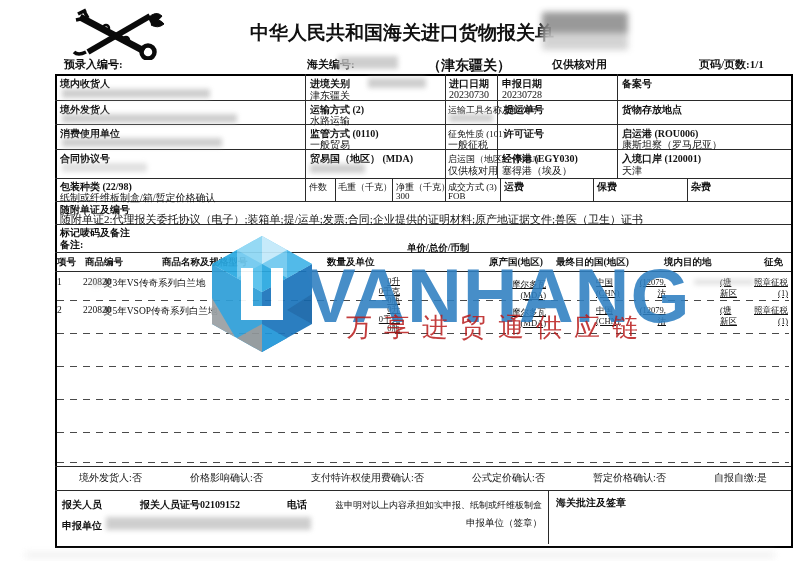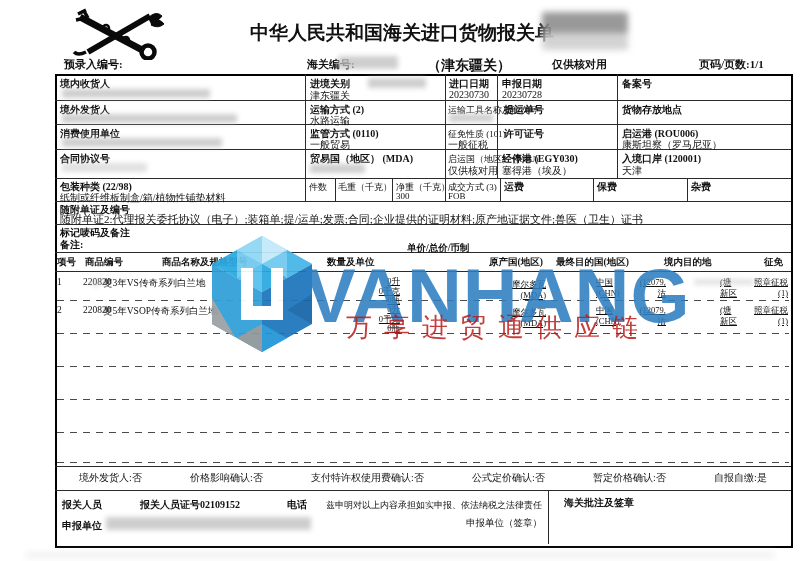--- a/index.html
+++ b/index.html
@@ -122,21 +122,21 @@
   <div class="abs lbl" style="left:310px;top:152px;">贸易国（地区） (MDA)</div>
   <div class="blur z2" style="left:310px;top:164px;width:55px;height:9px;"></div>
   <div class="abs sm" style="left:448px;top:153px;">启运国（地区） (ROU)</div>
   <div class="abs val" style="left:448px;top:164px;">仅供核对用</div>
   <div class="abs lbl" style="left:502px;top:152px;">经停港 (EGY030)</div>
   <div class="abs val" style="left:502px;top:164px;">塞得港（埃及）</div>
   <div class="abs lbl" style="left:622px;top:152px;">入境口岸 (120001)</div>
   <div class="abs val" style="left:622px;top:164px;">天津</div>
 
   <div class="abs lbl" style="left:60px;top:180px;">包装种类 (22/98)</div>
-  <div class="abs val" style="left:60px;top:191px;">纸制或纤维板制盒/箱/植物性铺垫材料</div>
+  <div class="abs val" style="left:60px;top:191px;">纸制或纤维板制盒/箱/暂定价格确认</div>
   <div class="abs sm" style="left:309px;top:181px;">件数</div>
   <div class="abs sm" style="left:338px;top:181px;">毛重（千克）</div>
   <div class="abs sm" style="left:396px;top:181px;">净重（千克）</div>
   <div class="abs sm" style="left:396px;top:191px;">300</div>
   <div class="abs sm" style="left:448px;top:181px;">成交方式 (3)</div>
   <div class="abs sm" style="left:448px;top:191px;">FOB</div>
   <div class="abs lbl" style="left:504px;top:180px;">运费</div>
   <div class="abs lbl" style="left:597px;top:180px;">保费</div>
   <div class="abs lbl" style="left:691px;top:180px;">杂费</div>
 
@@ -243,20 +243,20 @@
     <span>价格影响确认:否</span>
     <span>支付特许权使用费确认:否</span>
     <span>公式定价确认:否</span>
     <span>暂定价格确认:否</span>
     <span>自报自缴:是</span>
   </div>
 
   <div class="abs lbl" style="left:62px;top:498px;">报关人员</div>
   <div class="abs lbl" style="left:140px;top:498px;">报关人员证号02109152</div>
   <div class="abs lbl" style="left:287px;top:498px;">电话</div>
-  <div class="rcol sm" style="left:290px;top:499px;width:252px;">兹申明对以上内容承担如实申报、依法纳税之法律责任</div>
+  <div class="rcol sm" style="left:290px;top:499px;width:252px;">兹申明对以上内容承担如实申报、纸制或纤维板制盒</div>
   <div class="rcol sm" style="left:400px;top:517px;width:142px;font-size:9.5px;">申报单位（签章）</div>
   <div class="abs lbl" style="left:62px;top:519px;">申报单位</div>
   <div class="blur z2" style="left:106px;top:517px;width:205px;height:13px;"></div>
-  <div class="abs lbl" style="left:556px;top:496px;margin-left:8px;">海关批注及签章</div>
+  <div class="abs lbl" style="left:556px;top:496px;">海关批注及签章</div>
 
   <div class="bottomshadow"></div>
 </div>
 
 </body></html>

